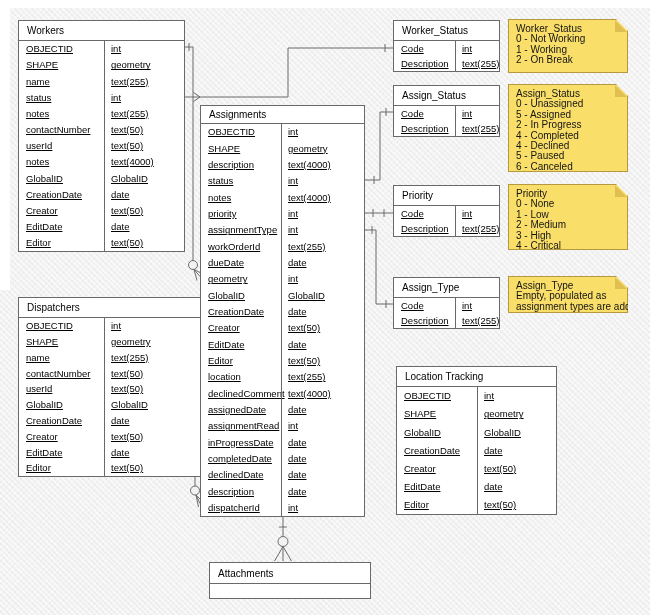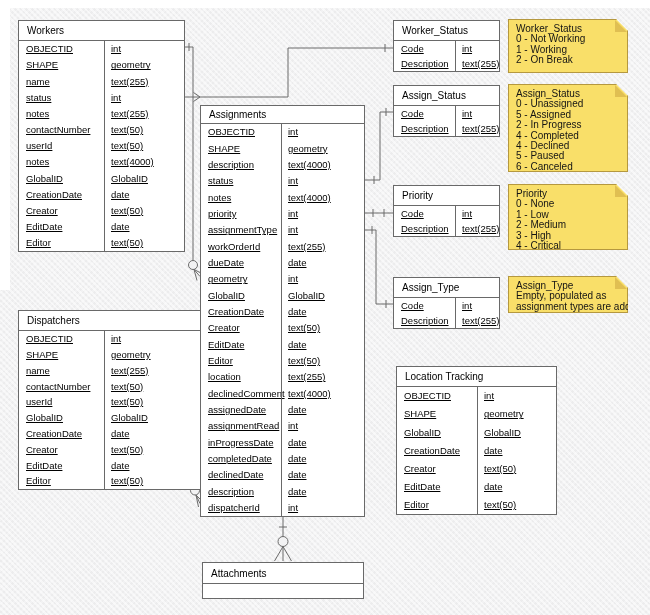--- a/index.html
+++ b/index.html
@@ -29,35 +29,35 @@
   .tbl-body{flex:1 1 auto;display:flex;flex-direction:column;text-decoration:underline;}
   .trow{flex:1 1 0;display:flex;align-items:center;min-height:0;}
   .cell{font-size:9.5px;white-space:nowrap;line-height:1;}
   .c-name{flex:0 0 auto;box-sizing:border-box;padding-left:7px;height:100%;display:flex;align-items:center;}
   .c-type{flex:1 1 auto;box-sizing:border-box;border-left:1px solid #696969;padding-left:6px;height:100%;display:flex;align-items:center;}
   .tbl--plain .c-type{border-left:none;}
 
   
   .t-workers     {left:18px; top:20px;  width:167px;height:232px;}
   .t-workers     .tbl-header{height:19px;} .t-workers .c-name{width:85px;flex-basis:85px;}
-  .t-dispatchers {left:18px; top:310px; width:195px;height:180px;}
+  .t-dispatchers {left:18px; top:297px; width:195px;height:180px;}
   .t-dispatchers .tbl-header{height:19px;} .t-dispatchers .c-name{width:85px;flex-basis:85px;}
   .t-assignments {left:200px;top:105px; width:165px;height:412px;}
   .t-assignments .tbl-header{height:17px;} .t-assignments .c-name{width:80px;flex-basis:80px;}
   .t-worker-status{left:393px;top:20px;  width:107px;height:52px;}
   .t-assign-status{left:393px;top:85px;  width:107px;height:52px;}
   .t-priority     {left:393px;top:185px; width:107px;height:52px;}
   .t-assign-type  {left:393px;top:277px; width:107px;height:52px;}
   .t-worker-status .tbl-header,.t-assign-status .tbl-header,
   .t-priority .tbl-header,.t-assign-type .tbl-header{height:19px;}
   .t-worker-status .c-name,.t-assign-status .c-name,
   .t-priority .c-name,.t-assign-type .c-name{width:61px;flex-basis:61px;}
   .t-location   {left:396px;top:366px;width:161px;height:149px;}
   .t-location   .tbl-header{height:19px;} .t-location .c-name{width:80px;flex-basis:80px;}
-  .t-attachments{left:202px;top:562px;width:162px;height:37px;}
+  .t-attachments{left:209px;top:562px;width:162px;height:37px;}
   .t-attachments .tbl-header{height:20px;}
 
   
   .note{
     position:absolute;z-index:2;width:120px;box-sizing:border-box;
     background:#f9df69;border:1px solid #b5983f;color:#141414;
     padding:4px 7px 3px 7px;font-size:10px;line-height:10.4px;
     clip-path:polygon(0 0, calc(100% - 12px) 0, 100% 12px, 100% 100%, 0 100%);
   }
   .note .fold{

